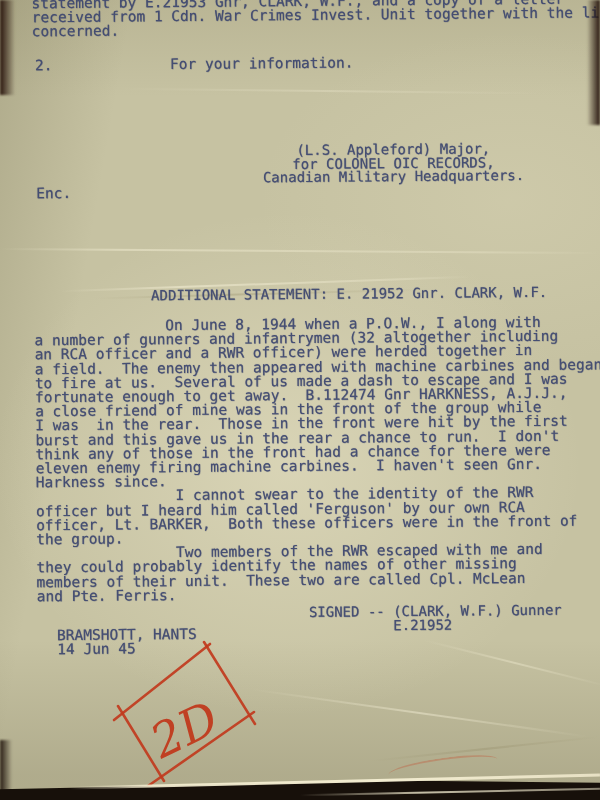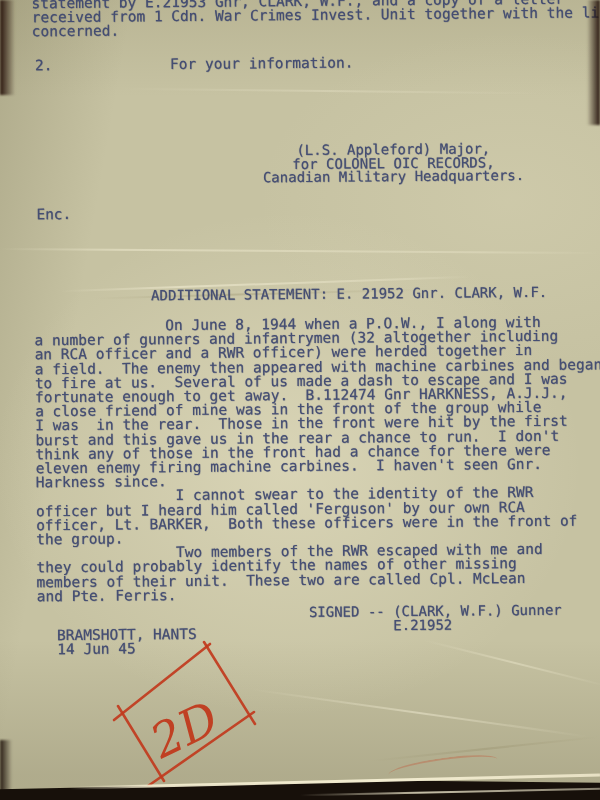--- a/index.html
+++ b/index.html
@@ -67,21 +67,21 @@
     font-size: 14.5px; line-height: 14.2px;
     color: #3c4670; white-space: pre;
     text-shadow: 0 0 1px rgba(52,62,100,.55), 0.5px 0.5px 0.5px rgba(52,62,100,.30);
     opacity: .93;
   }
   .intro    { left: 35px; top: -6px; }
   .item-num { left: 38px; top: 56px; }
   .item-txt { left: 173px; top: 56px; }
   .sig-block{ left: 258px; top: 144px; width: 275px; text-align: center;
               font-size: 14px; line-height: 13.5px; }
-  .enc      { left: 38px; top: 205px; }
+  .enc      { left: 38px; top: 184px; }
   .heading  { left: 152px; top: 287px; font-size: 14px; }
   .body-txt { left: 35px; top: 317px; }
   .signed   { left: 307px; top: 606px; font-size: 14px; line-height: 13.8px; }
   .place    { left: 55px; top: 626px; }
 
   .red-mark-svg { position: absolute; left: 92px; top: 640px; z-index: 6; }
   .red-mark-svg path { stroke: #c13a1d; stroke-width: 2.6; fill: none;
         stroke-linecap: round; opacity: .92; }
   .red-mark-svg text { fill: #c13a1d; font-family: "DejaVu Serif", "Liberation Serif", serif;
         font-style: italic; font-size: 47px; opacity: .95; }

